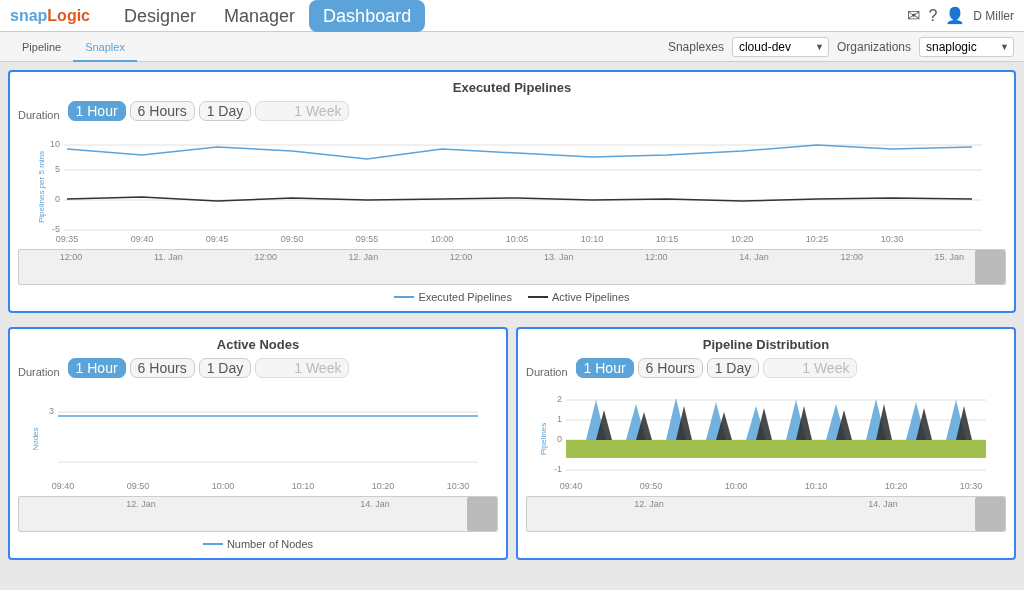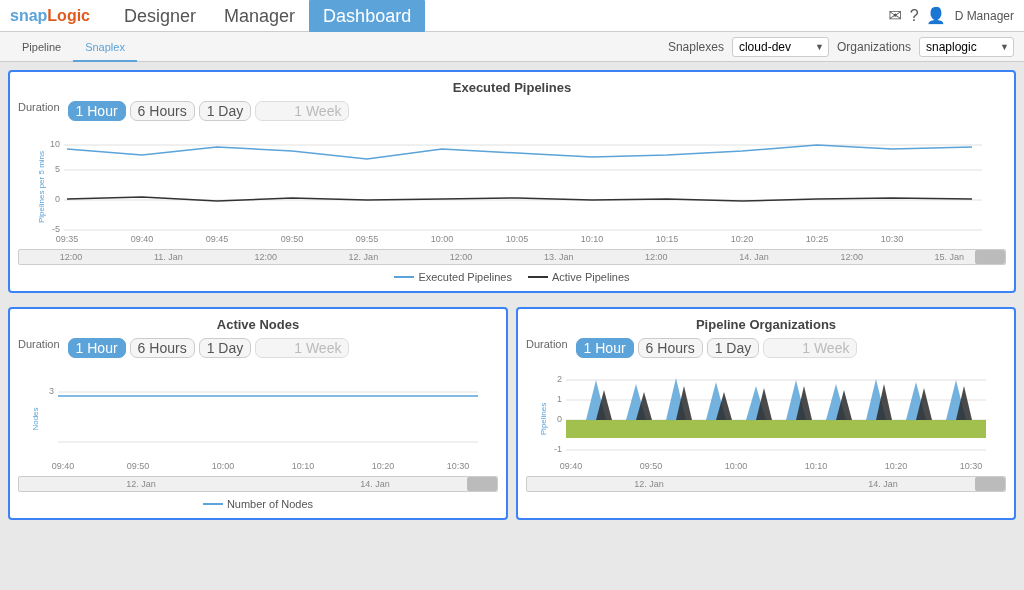--- a/index.html
+++ b/index.html
@@ -3,21 +3,21 @@
   <meta charset="utf-8">
   <style>
     * { box-sizing: border-box; margin: 0; padding: 0; }
     body { font-family: Arial, sans-serif; font-size: 12px; background: #e8e8e8; color: #333; }
 
     
     .top-nav { background: #fff; border-bottom: 1px solid #ccc; display: flex; align-items: center; padding: 0 10px; height: 32px; }
     .logo { color: #e05a1e; font-weight: bold; font-size: 16px; margin-right: 20px; }
     .logo span { color: #5ba3d9; }
     .nav-item { padding: 0 14px; height: 32px; line-height: 32px; cursor: pointer; font-size: 18px; color: #555; }
-    .nav-item.active { background: #5ba3d9; color: #fff; border-radius: 1px; }
+    .nav-item.active { background: #5ba3d9; color: #fff; border-radius: 8px; }
     .nav-spacer { flex: 1; }
     .nav-icons { display: flex; align-items: center; gap: 8px; }
     .nav-icon { font-size: 16px; color: #555; cursor: pointer; }
     .user-info { display: flex; align-items: center; gap: 4px; font-size: 12px; color: #555; cursor: pointer; }
 
     
     .sub-nav { background: #f5f5f5; border-bottom: 1px solid #ccc; display: flex; align-items: center; padding: 0 10px; height: 30px; }
     .sub-nav-tab { padding: 0 12px; height: 30px; line-height: 30px; cursor: pointer; font-size: 11px; color: #555; border-bottom: 2px solid transparent; }
     .sub-nav-tab.active { border-bottom: 2px solid #5ba3d9; color: #5ba3d9; }
     .sub-nav-spacer { flex: 1; }
@@ -28,32 +28,32 @@
     .dropdown-wrapper::after { content: '▼'; position: absolute; right: 5px; top: 50%; transform: translateY(-50%); font-size: 9px; color: #555; pointer-events: none; }
 
     
     .main { padding: 8px; background: #e8e8e8; }
 
     
     .panel { background: #fff; border: 2px solid #3b82f6; border-radius: 4px; margin-bottom: 14px; padding: 8px; }
     .panel-title { text-align: center; font-size: 13px; font-weight: bold; color: #444; margin-bottom: 6px; }
 
     
-    .duration-bar { display: flex; align-items: flex-start; gap: 4px; margin-bottom: 6px; }
+    .duration-bar { display: flex; align-items: flex-end; gap: 4px; margin-bottom: 6px; }
     .duration-label { font-size: 11px; color: #666; margin-right: 4px; }
     .dur-btn { font-size: 14px; padding: 1px 7px; border: 1px solid #ccc; border-radius: 7px; cursor: pointer; background: #f5f5f5; color: #555; }
     .dur-btn.active { background: #5ba3d9; color: #fff; border-color: #5ba3d9; }
     .dur-btn.disabled { color: #bbb; border-color: #ddd; cursor: default; padding-left: 38px; }
 
     
     .chart-container { position: relative; width: 100%; }
     .chart-svg { width: 100%; display: block; }
 
     
-    .mini-scroll { background: #f0f0f0; border: 1px solid #ccc; border-radius: 2px; height: 16px; margin-top: 2px; position: relative; overflow: hidden; }
+    .mini-scroll { background: #f0f0f0; border: 1px solid #ccc; border-radius: 2px; height: 36px; margin-top: 2px; position: relative; overflow: hidden; }
     .mini-scroll-bar { position: absolute; bottom: 0; right: 0; width: 18px; height: 100%; background: #bbb; border-radius: 2px; cursor: pointer; }
 
     
     .legend { display: flex; justify-content: center; gap: 16px; margin-top: 6px; font-size: 11px; color: #555; }
     .legend-item { display: flex; align-items: center; gap: 4px; }
     .legend-line { width: 20px; height: 2px; }
     .legend-rect { width: 12px; height: 10px; }
 
     
     .two-col { display: grid; grid-template-columns: 1fr 1fr; gap: 8px; }
@@ -66,21 +66,21 @@
 <div class="top-nav">
   <div class="logo"><span>snap</span>Logic</div>
   <div class="nav-item">Designer</div>
   <div class="nav-item">Manager</div>
   <div class="nav-item active">Dashboard</div>
   <div class="nav-spacer"></div>
   <div class="nav-icons">
     <span class="nav-icon">✉</span>
     <span class="nav-icon">?</span>
     <span class="nav-icon">👤</span>
-    <span class="user-info">D Manager</span>
+    <span class="user-info">D Miller</span>
   </div>
 </div>
 
 <div class="sub-nav">
   <div class="sub-nav-tab">Pipeline</div>
   <div class="sub-nav-tab active">Snaplex</div>
   <div class="sub-nav-spacer"></div>
   <div class="sub-nav-controls">
     <span class="sub-nav-label">Snaplexes</span>
     <div class="dropdown-wrapper">
@@ -207,21 +207,21 @@
       </div>
       <div class="legend">
         <div class="legend-item">
           <div class="legend-line" style="background:#5ba3d9;"></div>
           <span>Number of Nodes</span>
         </div>
       </div>
     </div>
 
     <div class="panel">
-      <div class="panel-title">Pipeline Organizations</div>
+      <div class="panel-title">Pipeline Distribution</div>
       <div class="duration-bar">
         <span class="duration-label">Duration</span>
         <button class="dur-btn active">1 Hour</button>
         <button class="dur-btn">6 Hours</button>
         <button class="dur-btn">1 Day</button>
         <button class="dur-btn disabled">1 Week</button>
       </div>
       <div class="chart-container">
         <svg class="chart-svg" height="110" viewBox="0 0 460 110">
 

